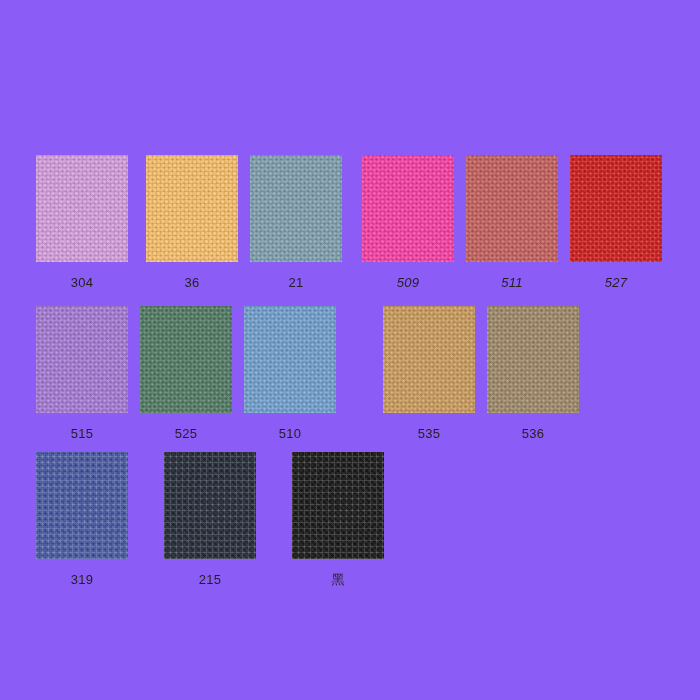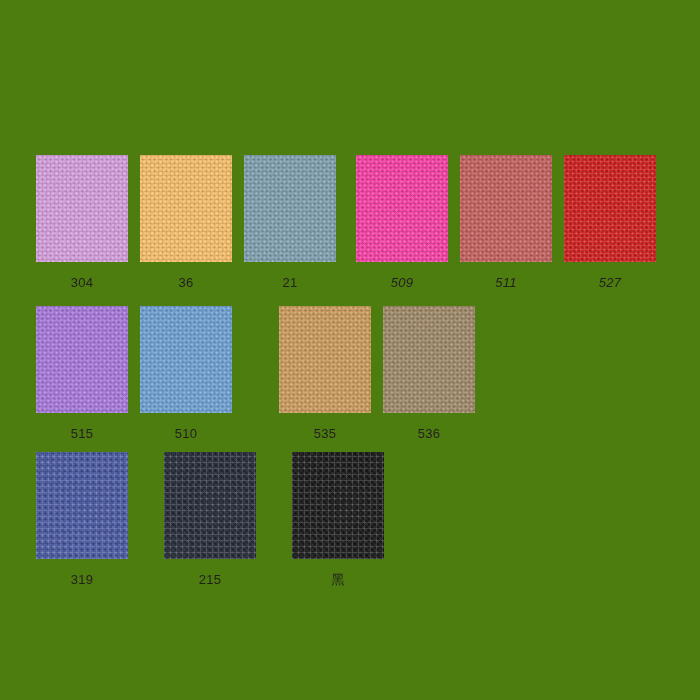--- a/index.html
+++ b/index.html
@@ -14,21 +14,21 @@
     overflow: hidden;
     position: relative;
   }
 
   #swatch-board {
     position: absolute;
     left: 0;
     top: 0;
     width: 700px;
     height: 700px;
-    background: #4d7c0f;
+    background: #8b5cf6;
   }
 
   .swatch-row {
     position: absolute;
     left: 0;
     width: 700px;
     display: flex;
     flex-direction: row;
   }
 
@@ -139,21 +139,21 @@
 <div id="swatch-board">
     <div class="swatch-row" style="top: 155px;">
       <div class="swatch-group" style="margin-left: 36px;">
         <div class="swatch-cell" style="margin-left: 0px;">
           <div class="swatch-chip" title="304" style="width: 92px; height: 107px; background-color: rgb(215, 159, 224);">
             <div class="weave"></div>
             <div class="weave-coarse"></div>
           </div>
           <div class="swatch-label">304</div>
         </div>
-        <div class="swatch-cell" style="margin-left: 12px;">
+        <div class="swatch-cell" style="margin-left: 18px;">
           <div class="swatch-chip" title="36" style="width: 92px; height: 107px; background-color: rgb(251, 192, 106);">
             <div class="weave"></div>
             <div class="weave-coarse"></div>
           </div>
           <div class="swatch-label">36</div>
         </div>
         <div class="swatch-cell" style="margin-left: 12px;">
           <div class="swatch-chip" title="21" style="width: 92px; height: 107px; background-color: rgb(128, 160, 176);">
             <div class="weave"></div>
             <div class="weave-coarse"></div>
@@ -188,20 +188,27 @@
     <div class="swatch-row" style="top: 306px;">
       <div class="swatch-group" style="margin-left: 36px;">
         <div class="swatch-cell" style="margin-left: 0px;">
           <div class="swatch-chip" title="515" style="width: 92px; height: 107px; background-color: rgb(168, 120, 222);">
             <div class="weave"></div>
             <div class="weave-coarse"></div>
           </div>
           <div class="swatch-label">515</div>
         </div>
         <div class="swatch-cell" style="margin-left: 12px;">
+          <div class="swatch-chip" title="525" style="width: 92px; height: 107px; background-color: rgb(78, 124, 99);">
+            <div class="weave"></div>
+            <div class="weave-coarse"></div>
+          </div>
+          <div class="swatch-label">525</div>
+        </div>
+        <div class="swatch-cell" style="margin-left: 12px;">
           <div class="swatch-chip" title="510" style="width: 92px; height: 107px; background-color: rgb(110, 162, 214);">
             <div class="weave"></div>
             <div class="weave-coarse"></div>
           </div>
           <div class="swatch-label">510</div>
         </div>
       </div>
       <div class="swatch-group" style="margin-left: 28px;">
         <div class="swatch-cell" style="margin-left: 12px; padding-left: 7px;">
           <div class="swatch-chip" title="535" style="width: 92px; height: 107px; background-color: rgb(206, 156, 92);">

